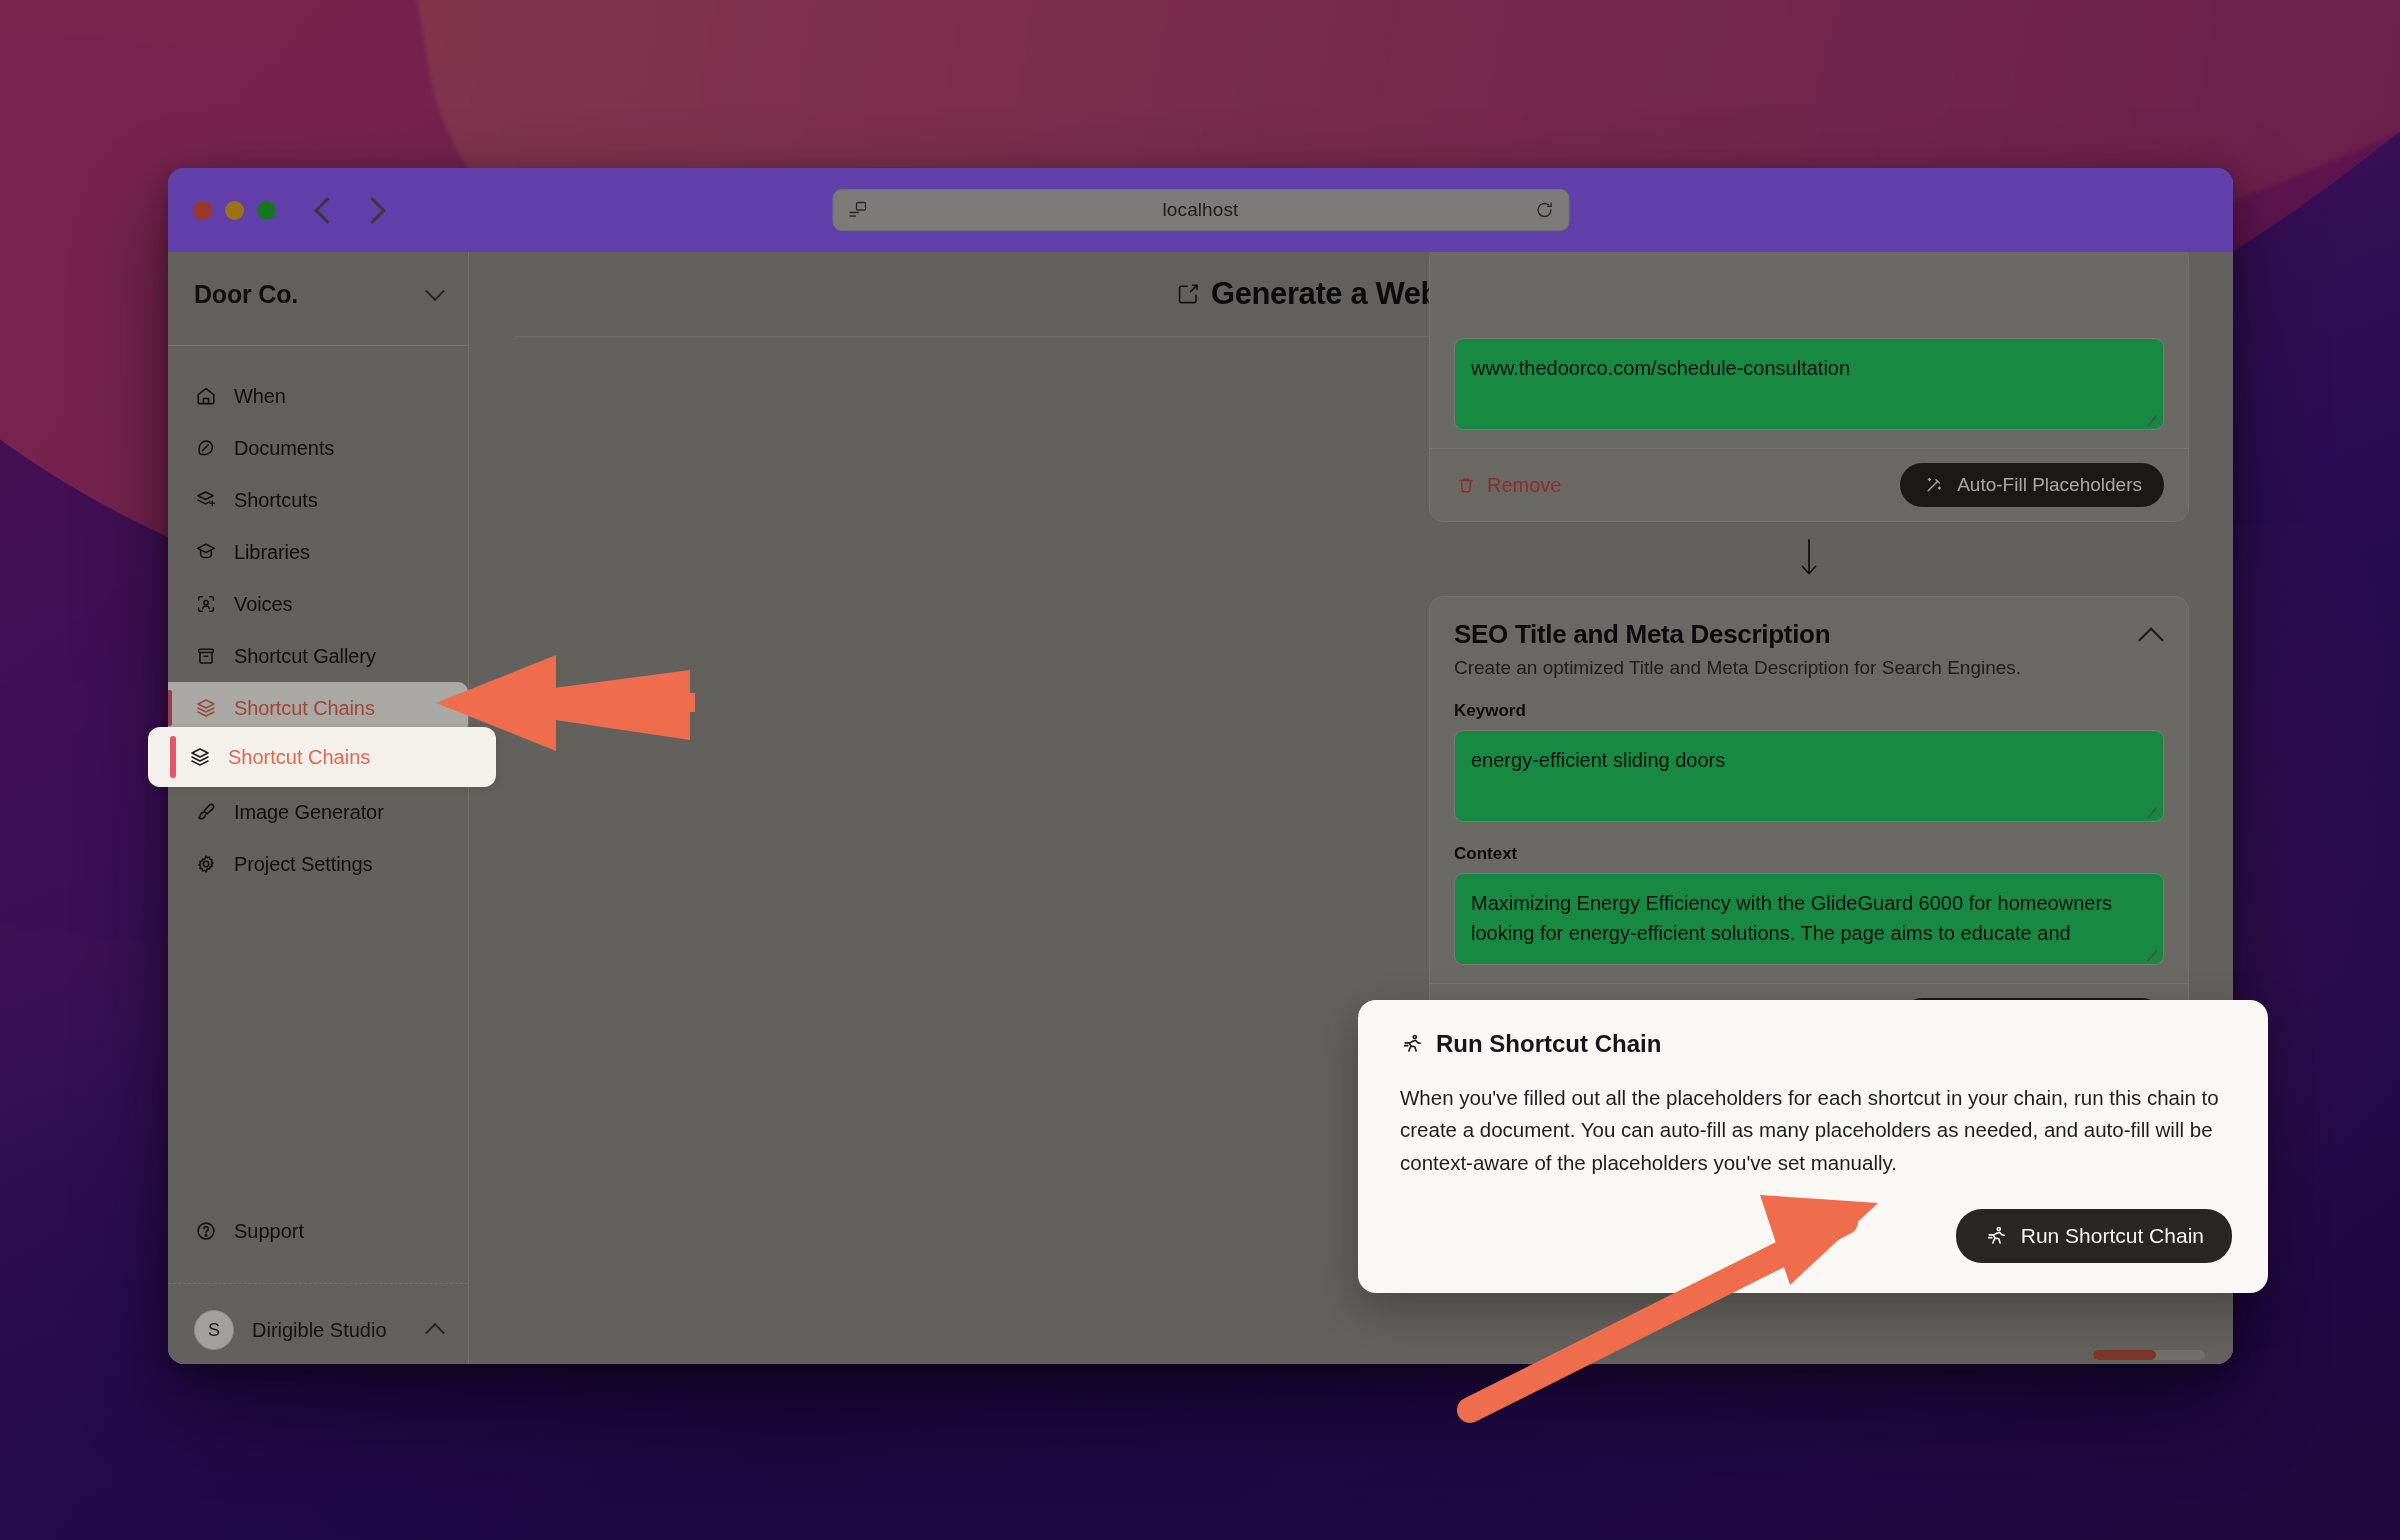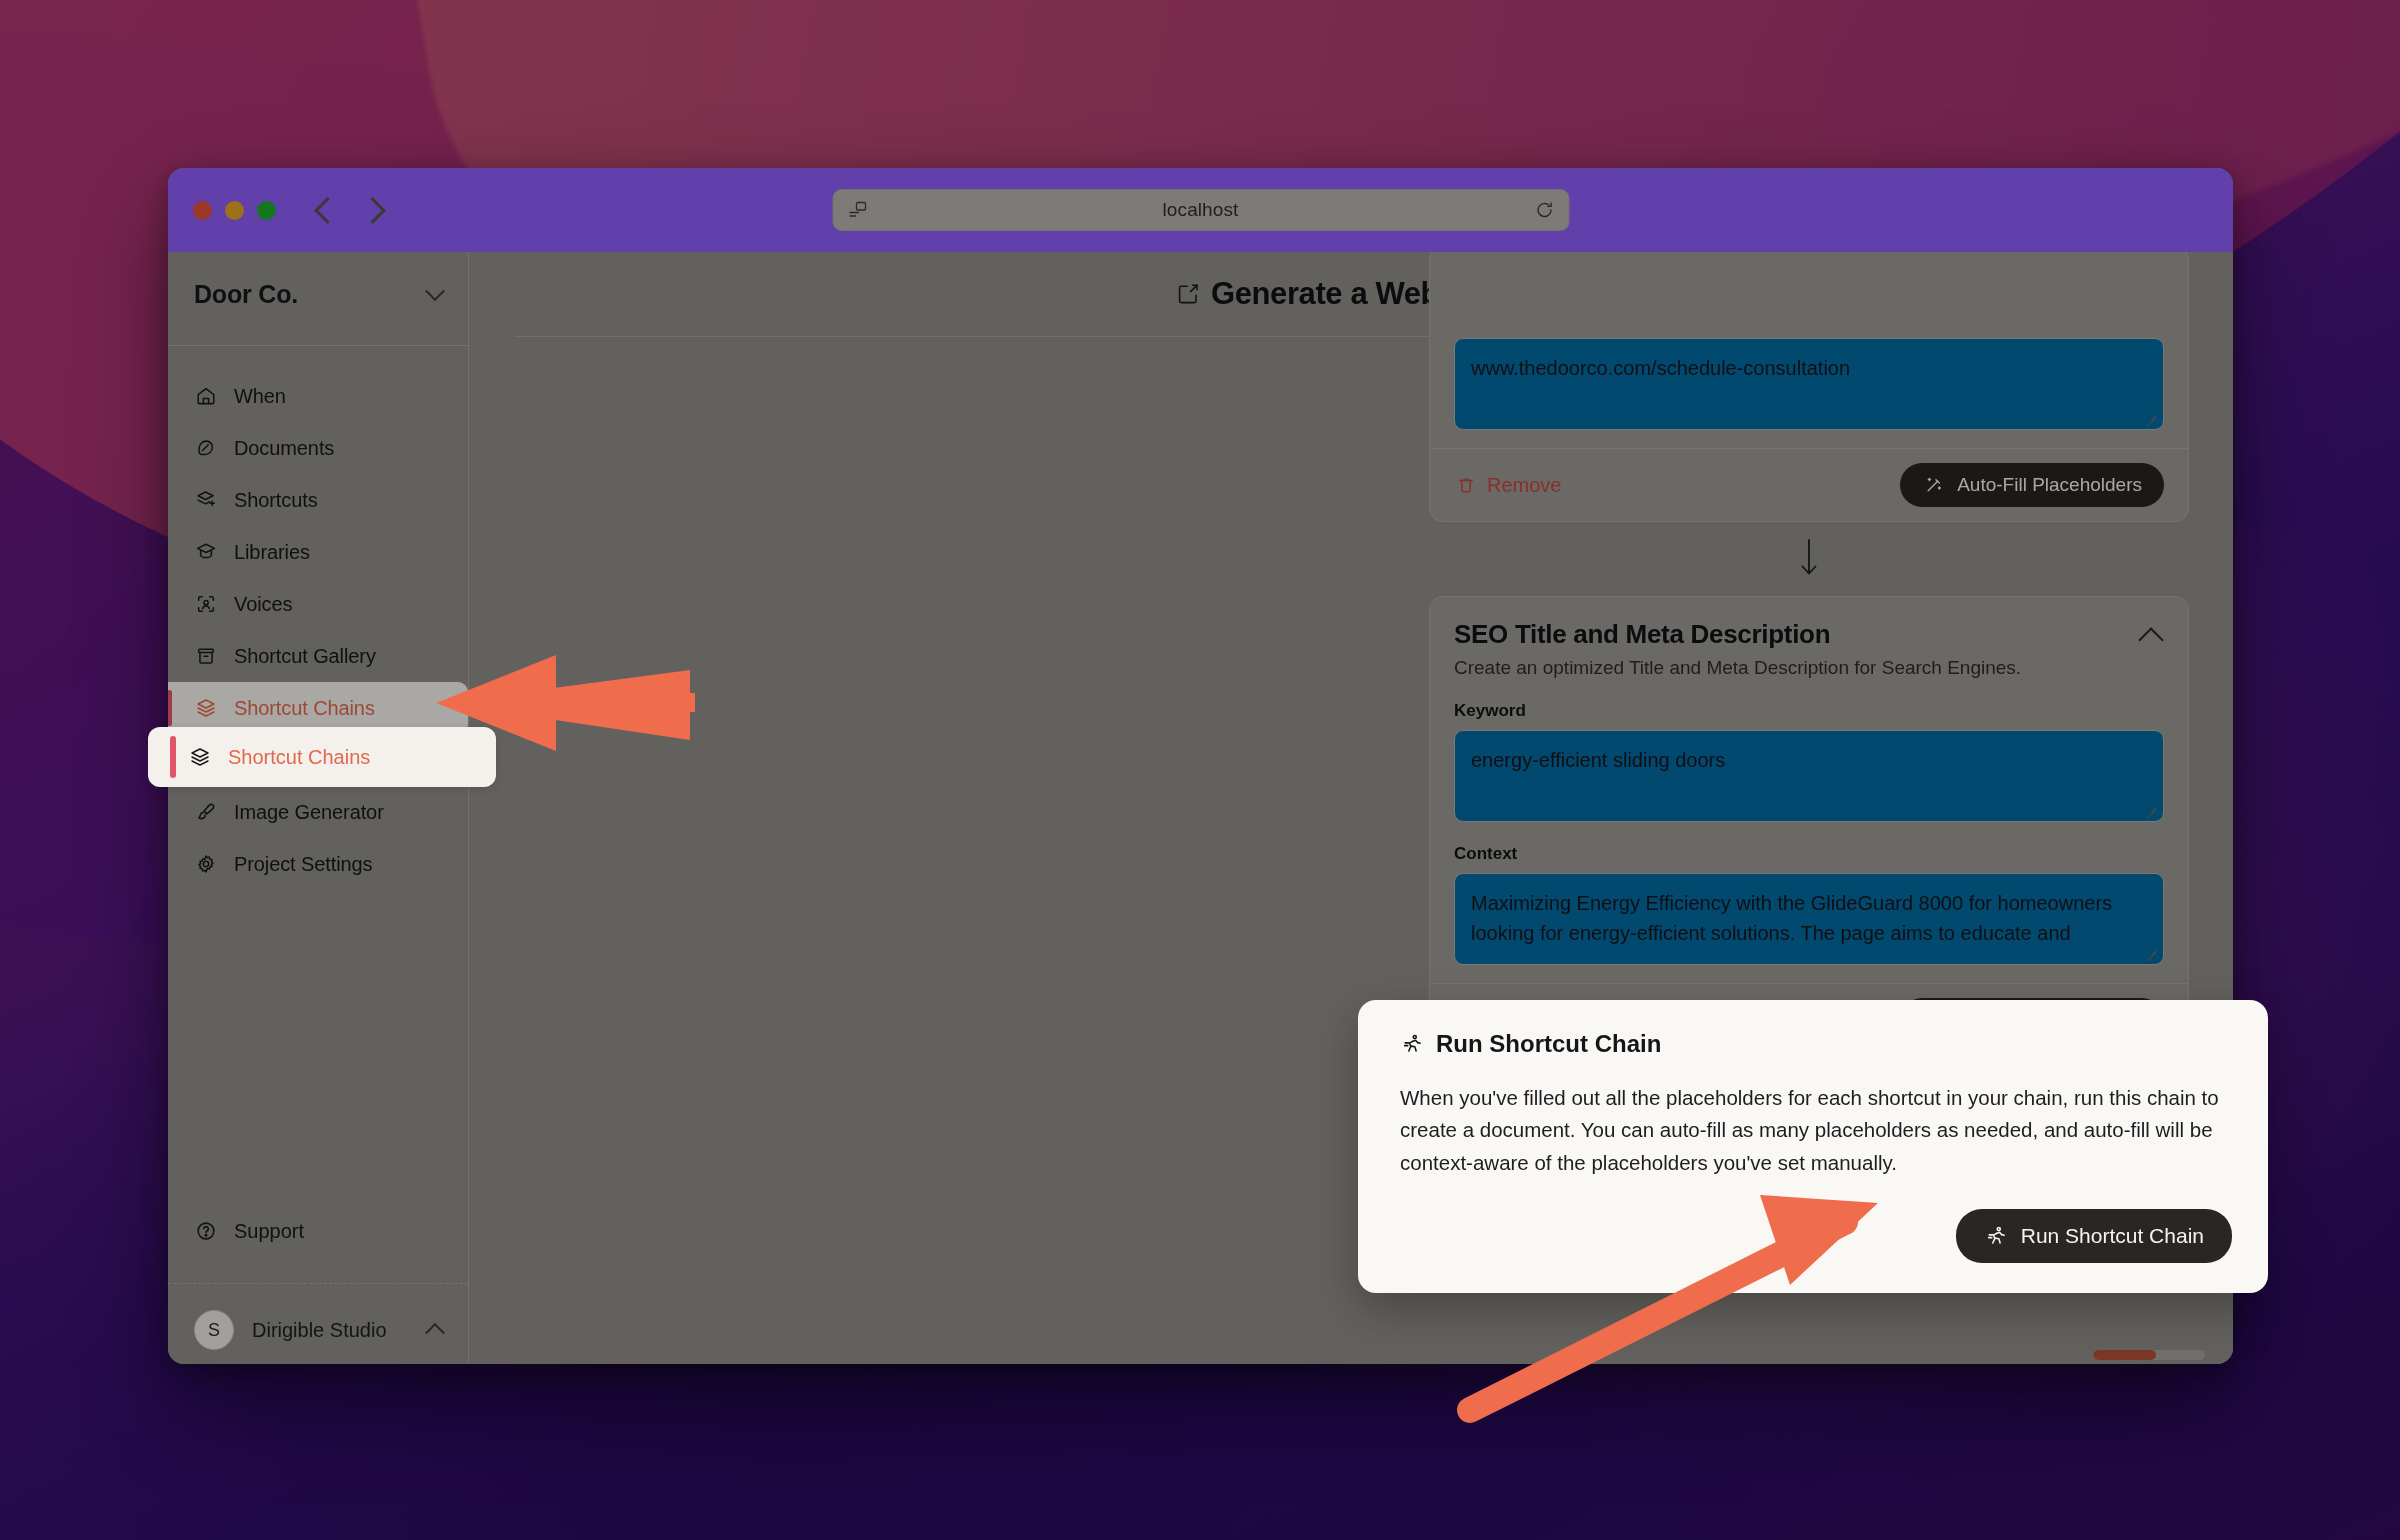--- a/index.html
+++ b/index.html
@@ -106,21 +106,21 @@
   #column{position:absolute;right:44px;top:-92px;width:760px;}
 
   .card{background:#9a9792;border:1px solid #a9a6a1;border-radius:14px;margin-bottom:0;}
   .cardbody{padding:22px 24px 18px 24px;}
   .cardfoot{border-top:1px solid #a9a6a1;padding:14px 24px;display:flex;justify-content:space-between;
             align-items:center;gap:22px;}
   .cardtitle{font-size:26px;font-weight:700;color:#121114;letter-spacing:-.3px;}
   .cardsub{font-size:19px;color:#2e2c2a;margin-top:7px;}
   .cardhead{display:flex;justify-content:space-between;align-items:flex-start;}
   .fieldlabel{font-size:17px;font-weight:700;color:#121114;margin:22px 0 9px 0;}
-  .ta{background:#0369a1;border:1px solid #b1aea9;border-radius:9px;padding:14px 16px;
+  .ta{background:#22c55e;border:1px solid #b1aea9;border-radius:9px;padding:14px 16px;
       font-size:20px;color:#17161a;line-height:1.52;position:relative;}
   .ta .grip{position:absolute;right:5px;bottom:4px;width:12px;height:12px;}
   .ta .grip:before,.ta .grip:after{content:"";position:absolute;background:#6e6b67;height:1.4px;
       transform:rotate(-45deg);transform-origin:center;}
   .ta .grip:before{width:12px;right:0;bottom:3px;}
   .ta .grip:after{width:7px;right:0;bottom:7px;}
   .removebtn{display:flex;align-items:center;gap:9px;font-size:20px;color:#c2443f;}
   .removebtn .ic svg *{stroke:#c2443f;}
   .autofill{background:#262422;color:#f2efe9;border-radius:22px;height:44px;padding:0 22px;
             display:flex;align-items:center;gap:11px;font-size:19px;}
@@ -420,21 +420,21 @@
               </div>
 
               <div class="fieldlabel">Keyword</div>
               <div class="ta" style="min-height:62px">
                 <span>energy-efficient sliding doors</span>
                 <span class="grip"></span>
               </div>
 
               <div class="fieldlabel">Context</div>
               <div class="ta" style="min-height:62px;max-height:84px;overflow:hidden">
-                <span>Maximizing Energy Efficiency with the GlideGuard 8000 for homeowners looking for energy-efficient solutions. The page aims to educate and</span>
+                <span>Maximizing Energy Efficiency with the GlideGuard 6000 for homeowners looking for energy-efficient solutions. The page aims to educate and</span>
                 <span class="grip"></span>
               </div>
             </div>
             <div class="cardfoot">
               <div class="removebtn">
                 <span class="ic">
                   <svg viewBox="0 0 24 24" style="width:20px;height:20px">
                       <path d="M4.6 6.6h14.8"></path>
                       <path d="M9.4 6.6V4.9h5.2v1.7"></path>
                       <path d="M6.5 6.6l.9 12.2a1.3 1.3 0 0 0 1.3 1.2h6.6a1.3 1.3 0 0 0 1.3-1.2l.9-12.2"></path>

